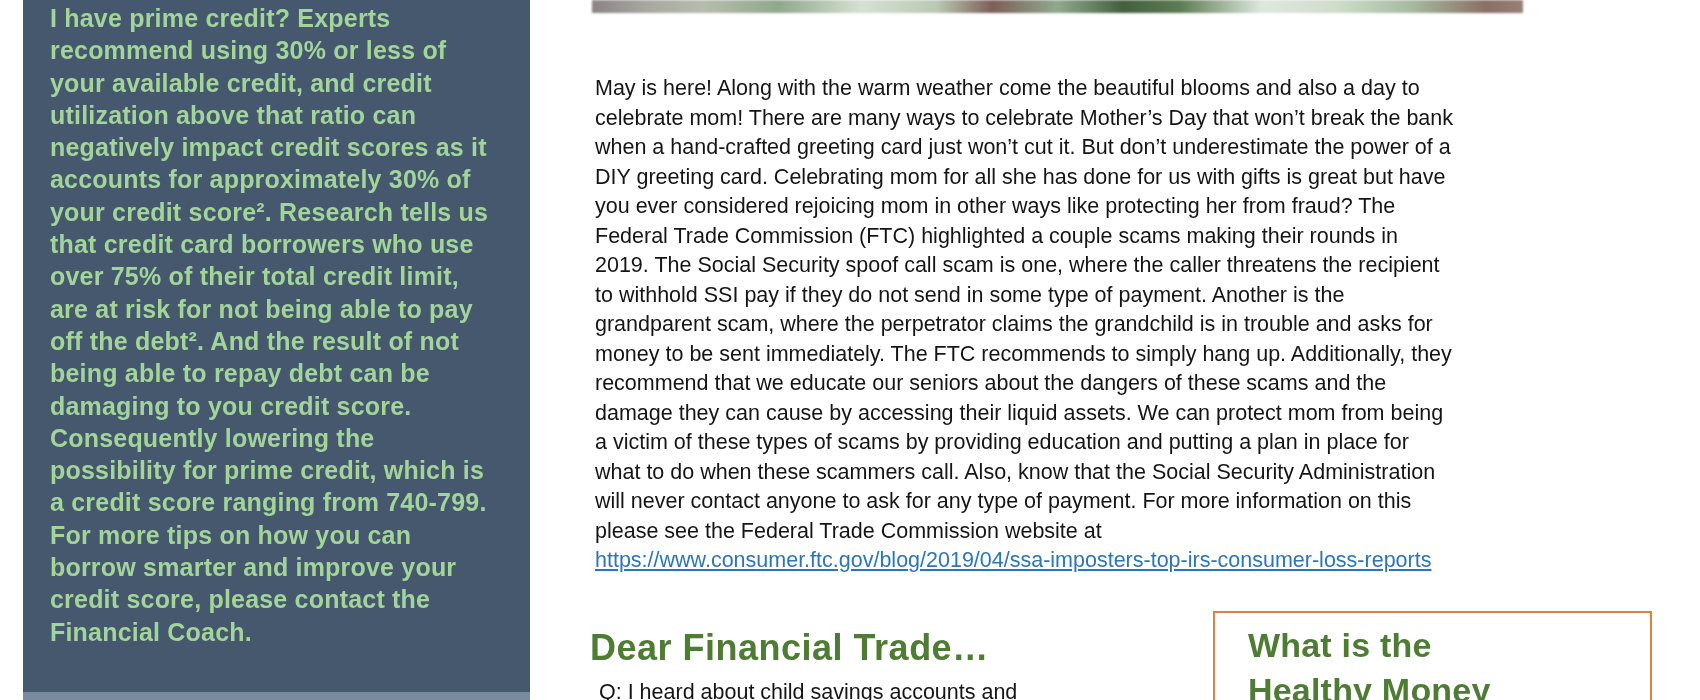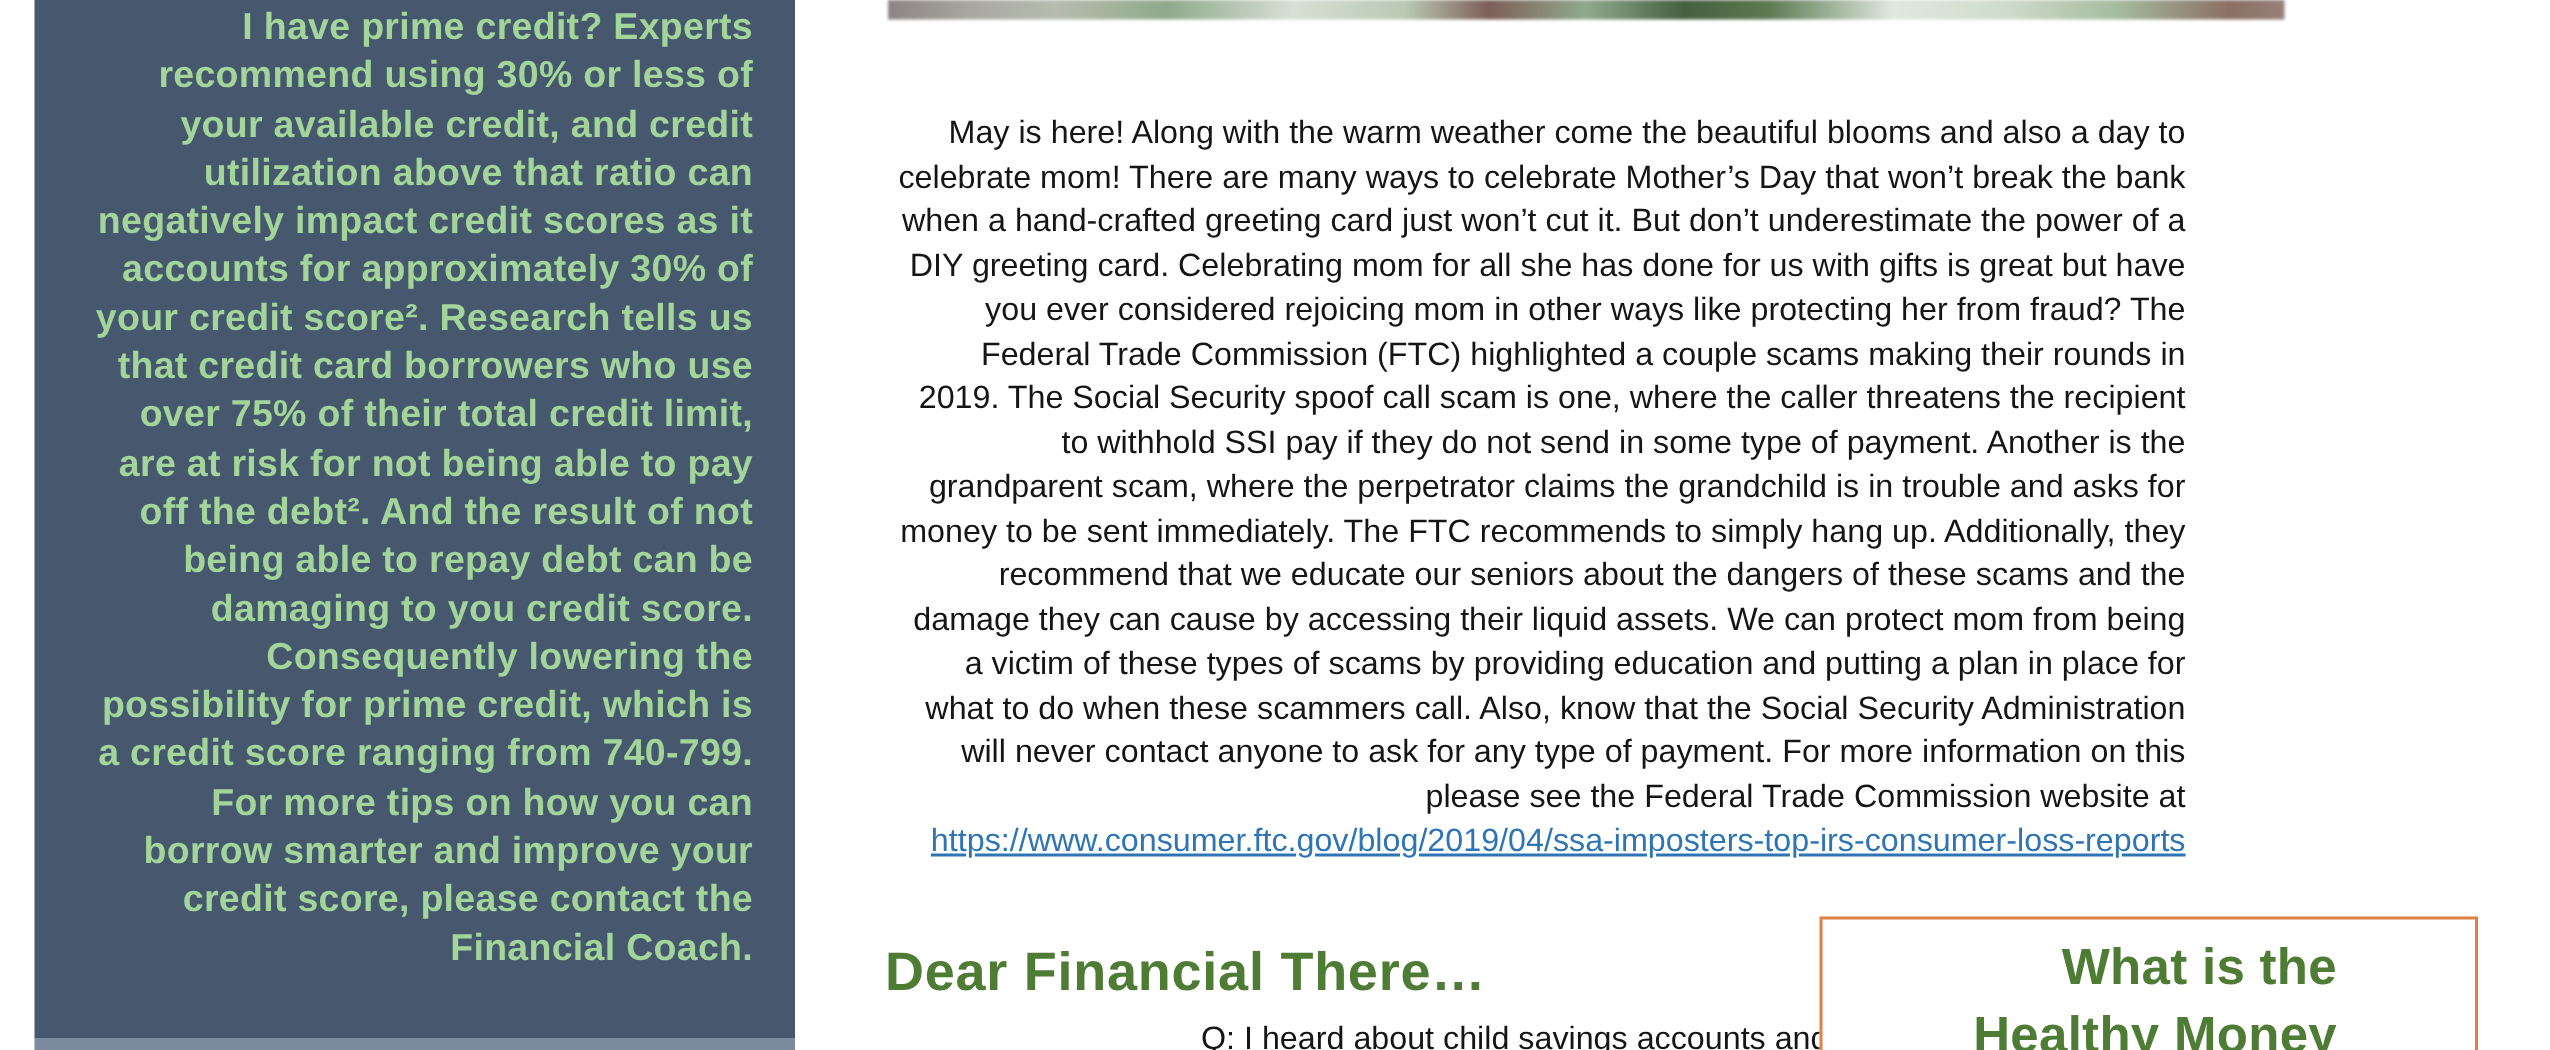--- a/index.html
+++ b/index.html
@@ -7,21 +7,20 @@
     width: 1700px; height: 700px;
     background: #ffffff;
     font-family: "Liberation Sans", sans-serif;
     overflow: hidden;
   }
   .page {
     position: relative;
     width: 1700px; height: 700px;
     background: #ffffff;
     overflow: hidden;
-    text-align: right;
   }
 
   
   .sidebar {
     position: absolute; left: 23px; top: 0;
     width: 507px; height: 692px;
     background: #45586e;
     overflow: hidden;
   }
   .sidebar-bottom-strip {
@@ -75,21 +74,20 @@
     width: 862px;
     font-size: 21.5px;
     line-height: 29.5px;
     color: #151515;
   }
   .bold-word { font-weight: normal; }
   .ftc-link {
     color: #2e75b6;
     text-decoration: underline;
     cursor: pointer;
-    margin-left: 10px;
   }
 
   
   .q-line {
     position: absolute; left: 599px; top: 680px;
     width: 620px;
     font-size: 21.5px;
     color: #151515;
     white-space: nowrap;
   }
@@ -121,21 +119,21 @@
   </aside>
   <div class="sidebar-bottom-strip"></div>
 
   <div class="photo-strip"></div>
 
 
   <div class="main-para">
     <span>May is here! Along with the warm weather come the beautiful blooms and also a day to celebrate mom! There are many ways to celebrate Mother’s Day that won’t break the bank when a hand-crafted greeting card just won’t cut it. But don’t underestimate the power of a DIY greeting card. Celebrating mom for all she has done for us with gifts is great but have you ever considered rejoicing mom in other ways like protecting her from fraud?  The Federal Trade Commission (FTC) highlighted a couple scams making their rounds in 2019. The Social Security spoof call scam is one, where the caller threatens the recipient to withhold SSI pay if they do not send in some type of payment. Another is the grandparent scam, where the perpetrator claims the grandchild is in trouble and asks for money to be sent immediately. The FTC recommends to simply hang up. Additionally, they recommend that we educate our seniors about the dangers of these scams and the damage they can cause by accessing their liquid assets. We can protect mom from being a victim of these types of scams by providing education and putting a plan in place for what to do when these scammers call. Also, know that the Social Security Administration will </span><span class="bold-word">never</span><span> contact anyone to ask for any type of payment.  For more information on this please see the Federal Trade Commission website at </span><a class="ftc-link" href="#">https://www.consumer.ftc.gov/blog/2019/04/ssa-imposters-top-irs-consumer-loss-reports</a>
   </div>
 
-  <h2 class="heading-dear">Dear Financial There…</h2>
+  <h2 class="heading-dear">Dear Financial Trade…</h2>
 
   <div class="q-line">Q: I heard about child savings accounts and</div>
 
   <div class="healthy-box">
     <div class="healthy-title">What is the Healthy Money</div>
   </div>
 
 </div>
 
 </body></html>

